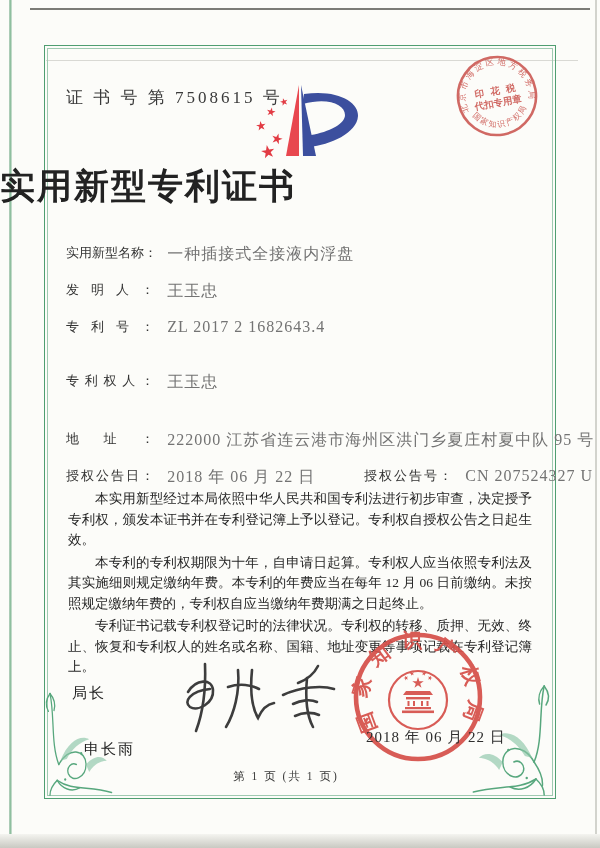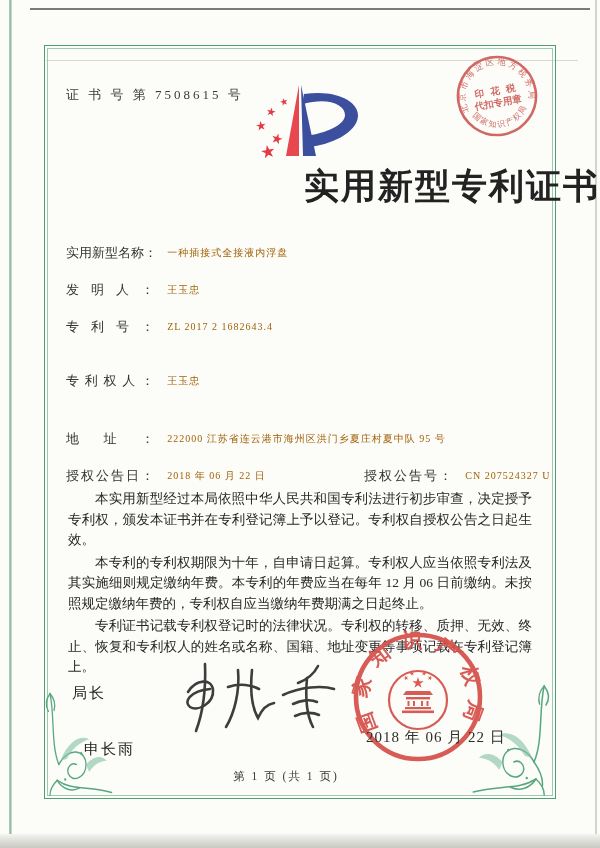--- a/index.html
+++ b/index.html
@@ -15,29 +15,29 @@
   .crease{position:absolute;left:46px;top:60px;width:532px;height:1px;background:#c6c6c0;opacity:.65;}
   
   .frame{position:absolute;left:44px;top:45px;width:510px;height:752px;border:1.6px solid #4f9e71;}
   .frame-inner{position:absolute;inset:2px;border:1px solid #9fcab1;}
   .flourish{position:absolute;pointer-events:none;}
   .flourish svg{width:100%;height:100%;}
   .flourish.left{left:38px;top:688px;width:80px;height:112px;}
   .flourish.left svg{transform:scaleX(-1);}
   .flourish.right{left:466px;top:680px;width:92px;height:120px;}
   
-  .cert-no{position:absolute;left:66px;top:86px;font-size:13px;letter-spacing:3px;color:#3a3a3a;}
+  .cert-no{position:absolute;left:66px;top:86px;font-size:17px;letter-spacing:3px;color:#3a3a3a;}
   .logo{position:absolute;left:235px;top:70px;width:135px;height:100px;}
-  .title{position:absolute;left:0;top:163px;width:600px;text-align:right;
+  .title{position:absolute;left:0;top:163px;width:600px;text-align:left;
          font-size:35px;font-weight:600;letter-spacing:2px;color:#222;}
   
   .frow{position:absolute;left:66px;width:480px;height:20px;font-size:13px;white-space:nowrap;}
   .flabel{display:inline-block;width:88px;text-align:justify;text-align-last:justify;
           vertical-align:top;color:#333;}
-  .fvalue{display:inline-block;margin-left:10px;font-size:10px;letter-spacing:1px;color:#a16207;}
+  .fvalue{display:inline-block;margin-left:10px;font-size:16px;letter-spacing:1px;color:#737373;}
   .fgrant{position:absolute;left:282px;top:0;margin-left:16px;}
   
   .legal{position:absolute;left:66px;top:487px;width:468px;font-size:13.5px;line-height:20.5px;
          text-align:justify;color:#262626;}
   .legal p{margin:2px;text-indent:2em;}
   
   .sign-title{position:absolute;left:72px;top:684px;font-size:15px;letter-spacing:2px;color:#222;}
   .sign-name{position:absolute;left:84px;top:712px;font-size:15px;letter-spacing:2px;color:#222;margin-top:28px;}
   .sig-script{position:absolute;left:150px;top:650px;width:210px;height:95px;}
   .seal{position:absolute;left:345px;top:624px;width:146px;height:146px;opacity:.93;}

